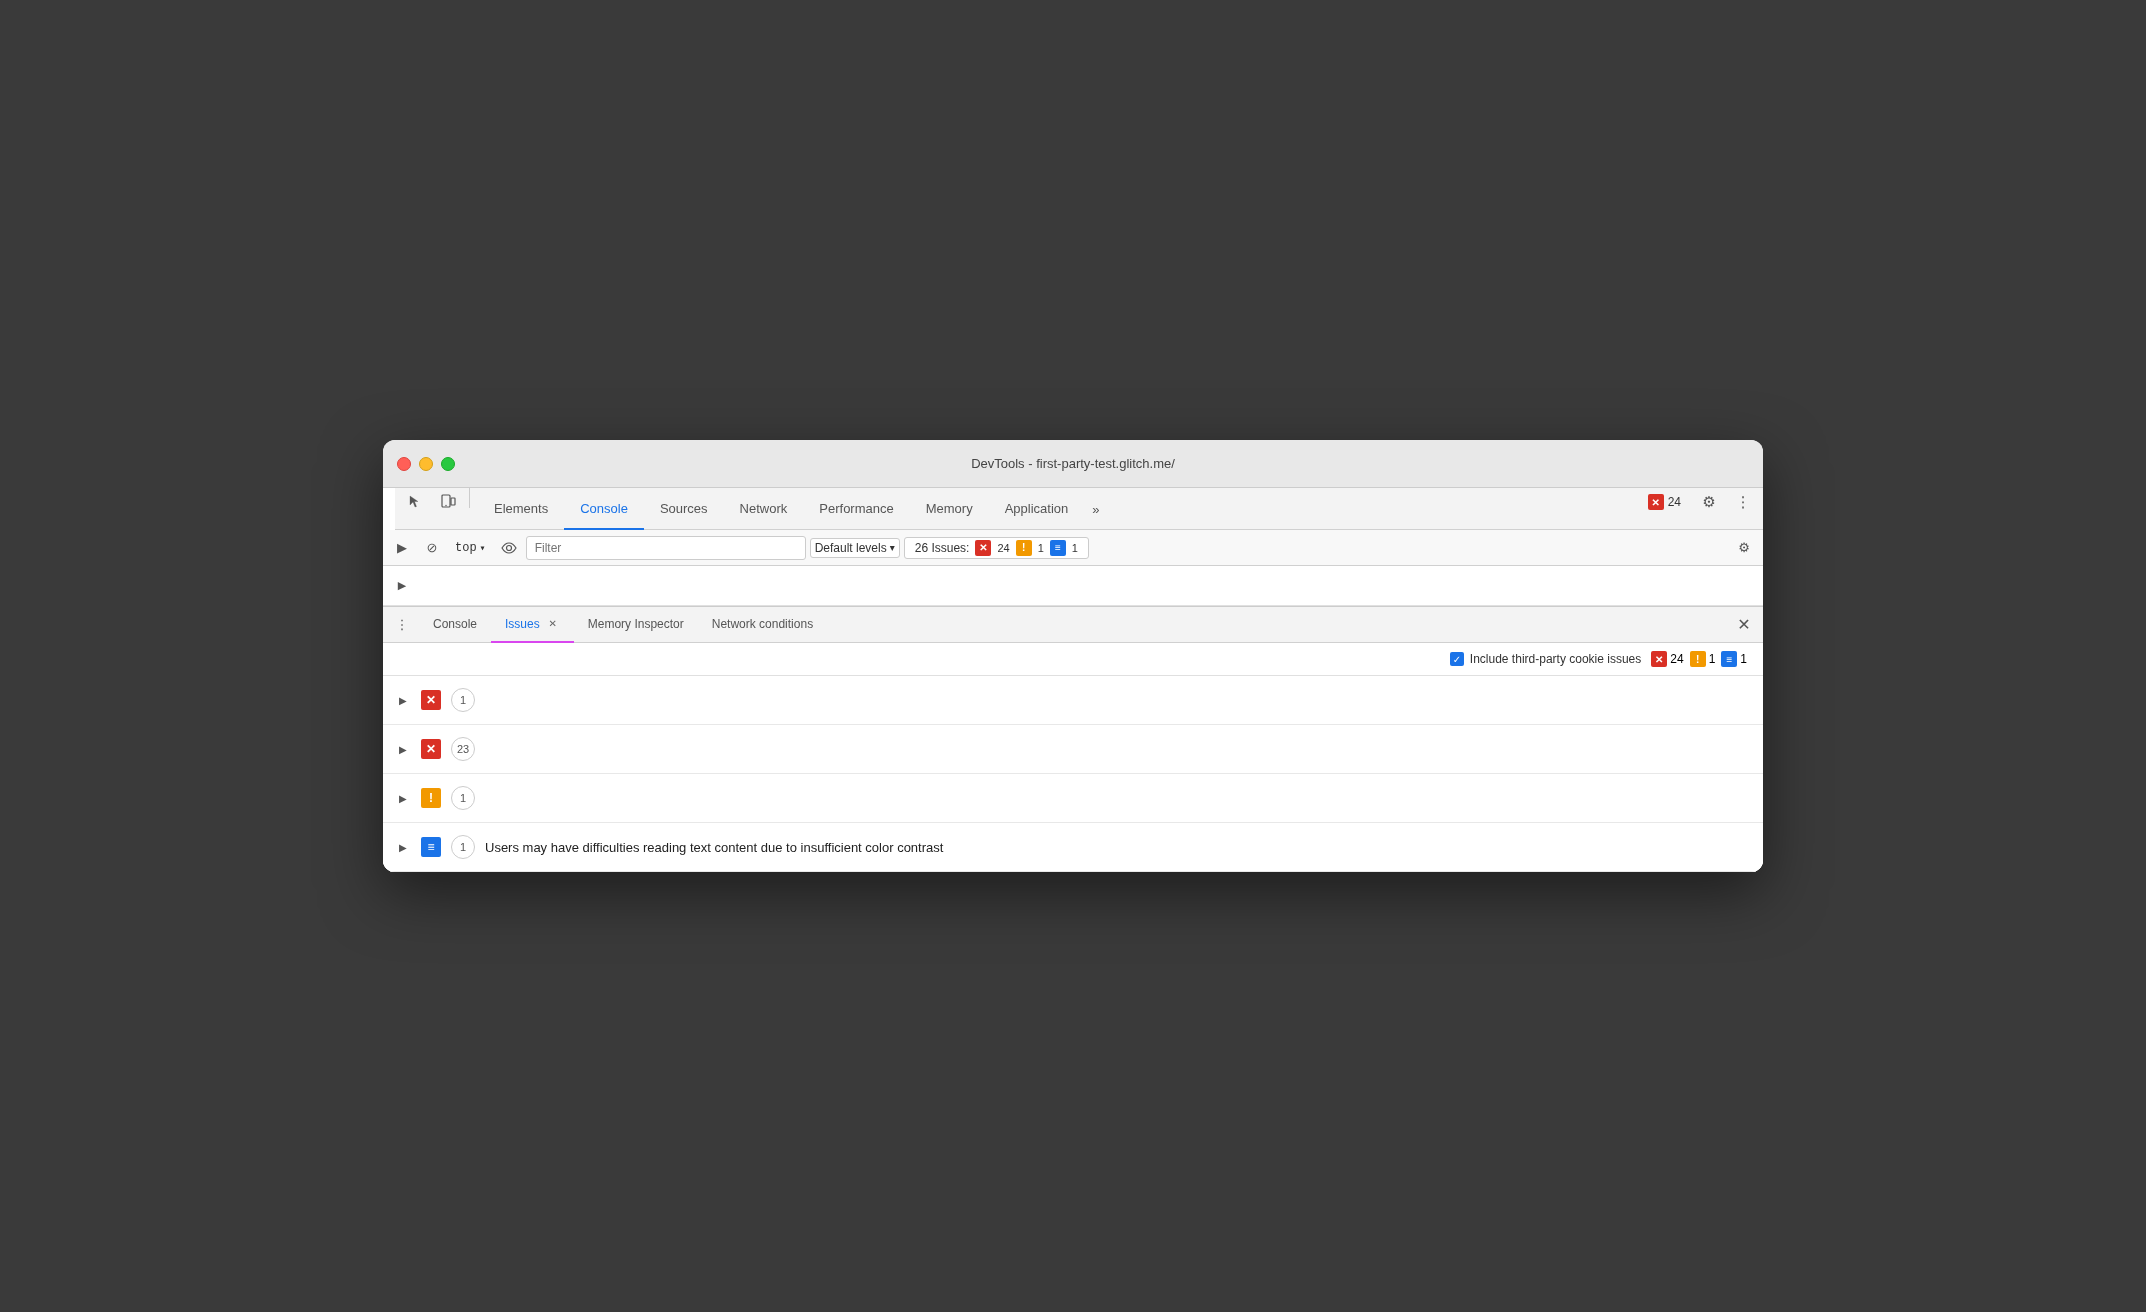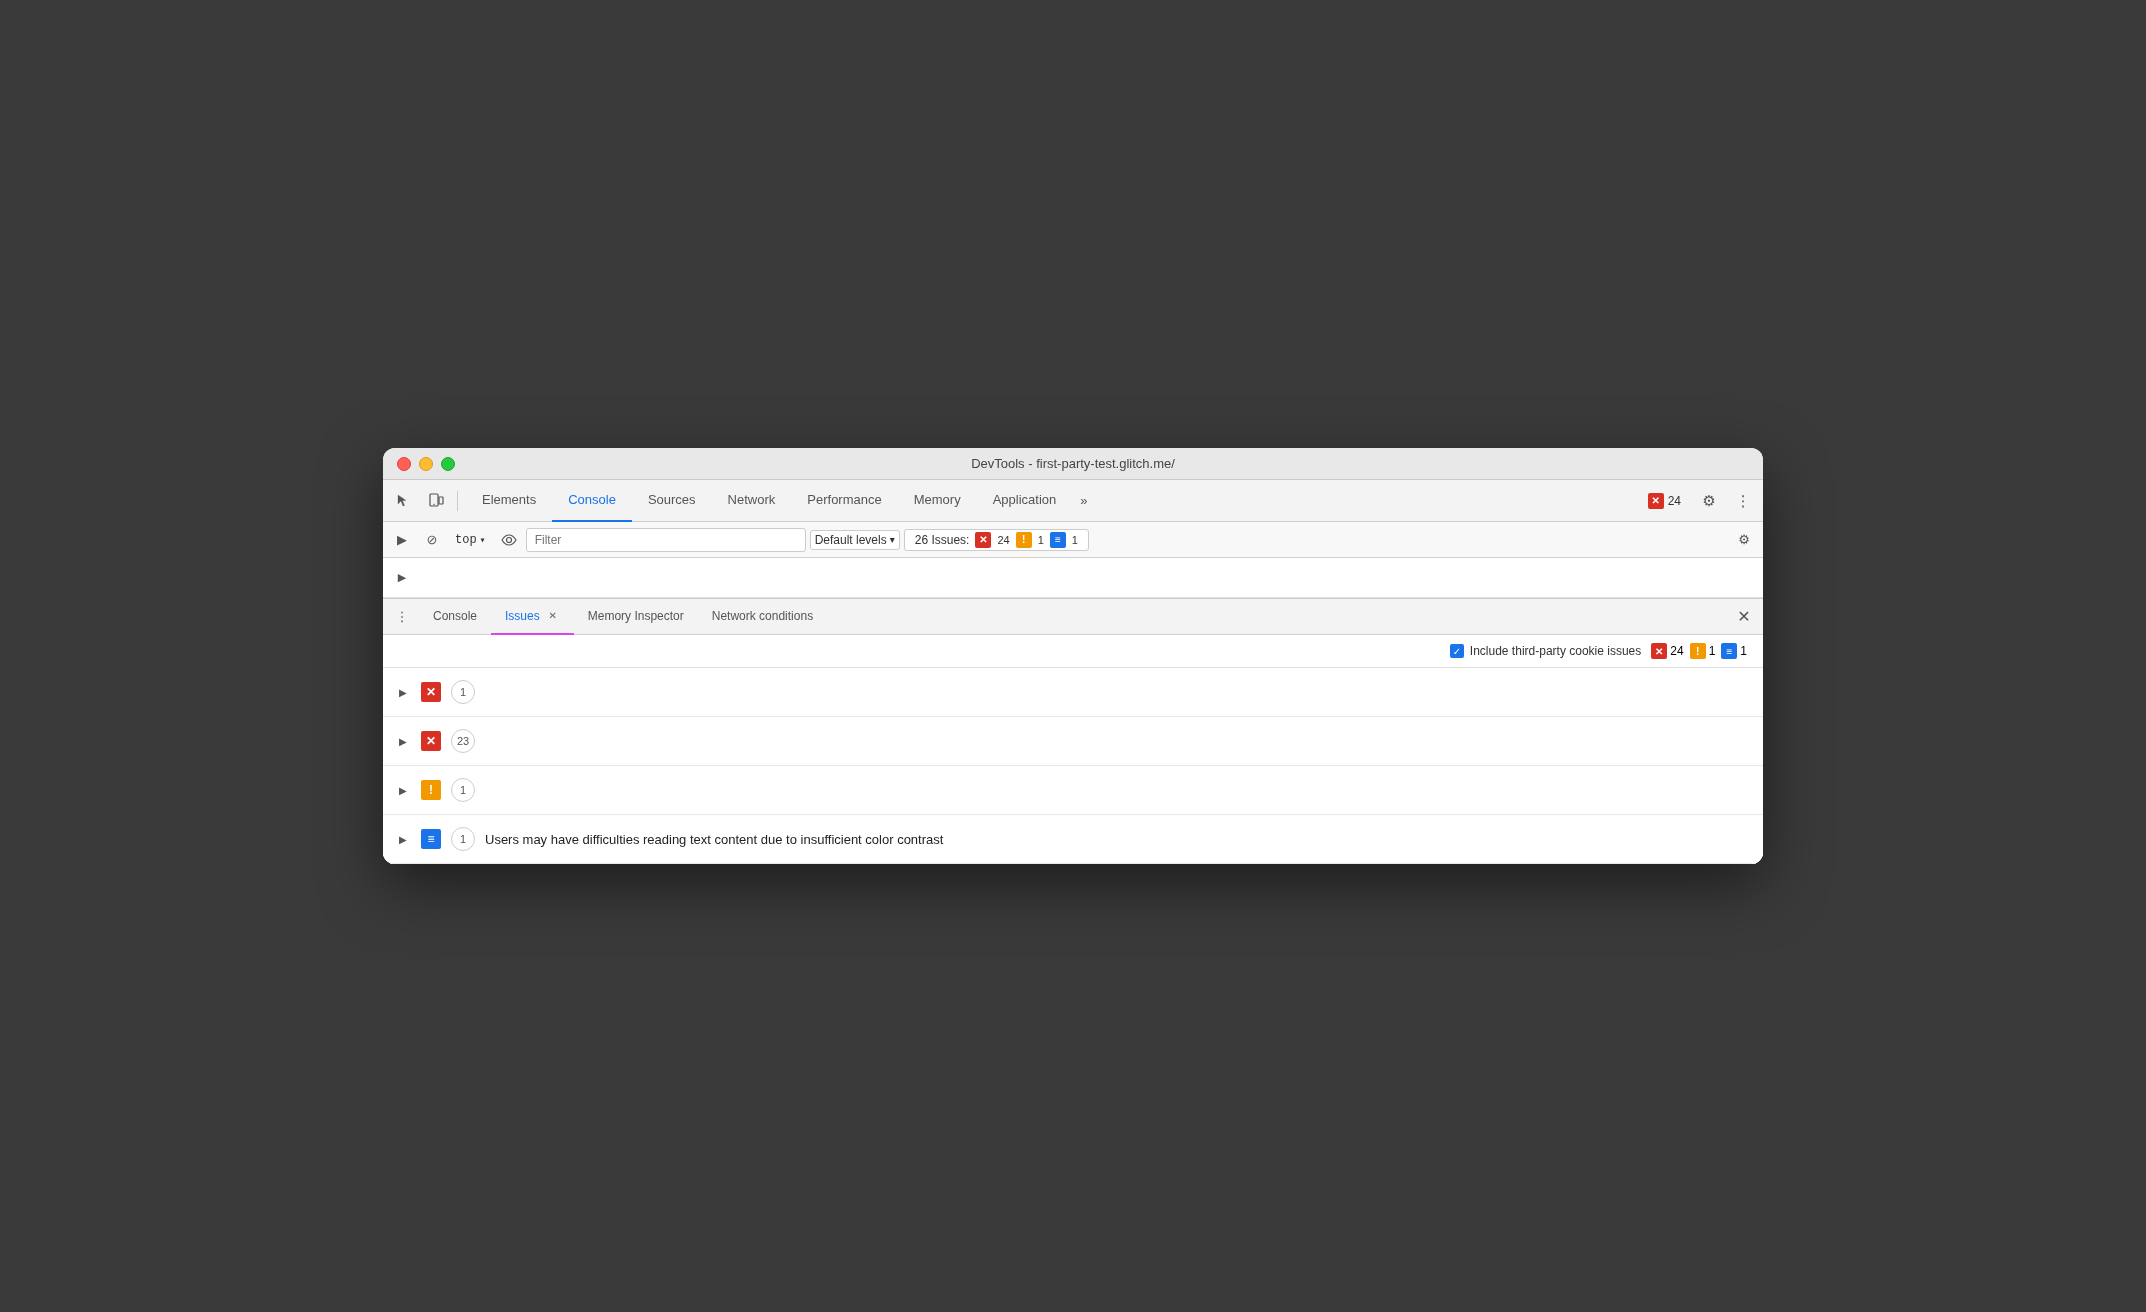--- a/index.html
+++ b/index.html
@@ -17,21 +17,21 @@
       width: 1380px;
       background: #f0f0f0;
       border-radius: 12px;
       box-shadow: 0 20px 60px rgba(0,0,0,0.5);
       overflow: hidden;
     }
 
     
     .title-bar {
       background: #e8e8e8;
-      height: 32px;
+      height: 48px;
       display: flex;
       align-items: center;
       justify-content: center;
       position: relative;
       border-bottom: 1px solid #ccc;
     }
 
     .traffic-lights {
       position: absolute;
       left: 14px;
@@ -61,23 +61,24 @@
       background: #ffffff;
       display: flex;
       flex-direction: column;
     }
 
     
     .top-toolbar {
       background: #f3f3f3;
       border-bottom: 1px solid #d0d0d0;
       display: flex;
-      align-items: center;
+      align-items: flex-start;
       height: 42px;
       padding: 0 6px;
+      margin-left: 12px;
     }
 
     .toolbar-icon-btn {
       width: 30px;
       height: 28px;
       display: flex;
       align-items: center;
       justify-content: center;
       border-radius: 3px;
       cursor: pointer;

